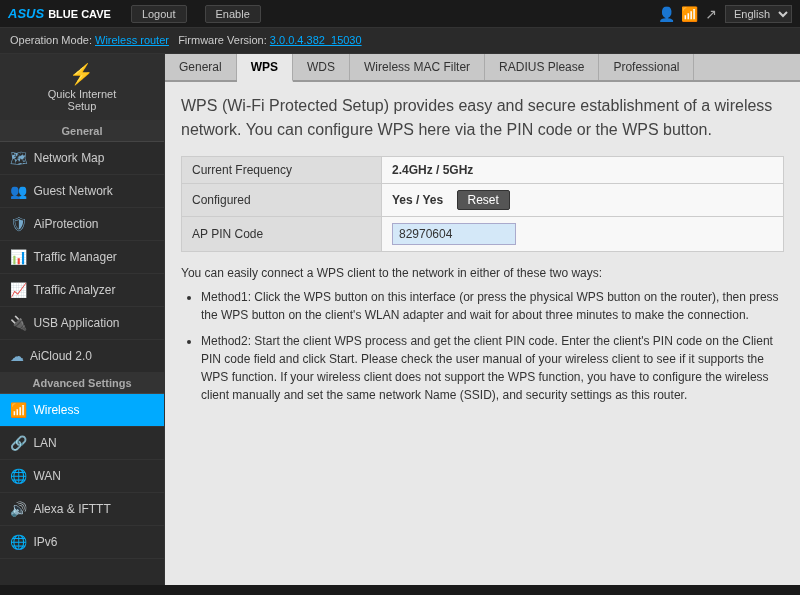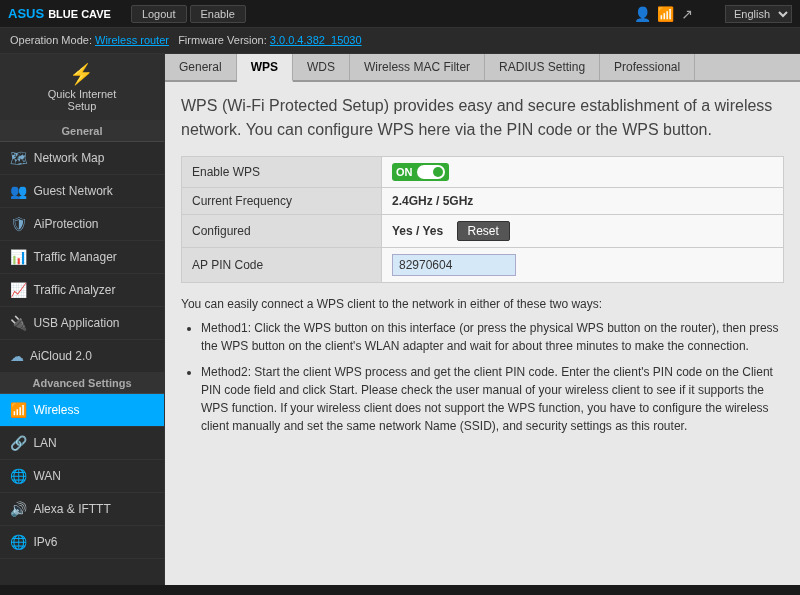--- a/index.html
+++ b/index.html
@@ -1,28 +1,28 @@
 <!DOCTYPE html>
 <html><head>
   <meta charset="utf-8">
   <style>
     * { box-sizing: border-box; margin: 0; padding: 0; }
     body { font-family: Arial, sans-serif; font-size: 12px; background: #1a1a1a; color: #ccc; width: 800px; height: 595px; overflow: hidden; }
 
     
     #topbar { background: #1a1a1a; display: flex; align-items: center; height: 28px; padding: 0 8px; border-bottom: 1px solid #333; }
     #logo { display: flex; align-items: center; gap: 4px; }
-    #logo-asus { color: #00aaff; font-weight: bold; font-size: 13px; }
+    #logo-asus { color: #00aaff; font-weight: bold; font-size: 13px; font-style: italic; }
     #logo-router { color: #fff; font-weight: bold; font-size: 11px; }
-    #topbar-nav { display: flex; gap: 3px; margin-left: 20px; }
+    #topbar-nav { display: flex; gap: 18px; margin-left: 20px; }
     .topbar-btn { background: #2a2a2a; border: 1px solid #444; color: #ccc; padding: 2px 10px; font-size: 11px; cursor: pointer; border-radius: 2px; }
     #topbar-right { margin-left: auto; display: flex; align-items: center; gap: 8px; }
     #topbar-icons { display: flex; gap: 6px; }
     .top-icon { color: #aaa; font-size: 14px; cursor: pointer; }
-    #lang-select { background: #2a2a2a; border: 1px solid #444; color: #ccc; font-size: 11px; padding: 1px 4px; margin-left: 24px; }
+    #lang-select { background: #2a2a2a; border: 1px solid #444; color: #ccc; font-size: 11px; padding: 1px 4px; }
 
     
     #infobar { background: #2a2a2a; padding: 4px 10px; border-bottom: 1px solid #333; font-size: 11px; color: #ccc; line-height: 1.5; }
     #infobar a { color: #00aaff; text-decoration: underline; }
     #infobar-ssid a { color: #00aaff; text-decoration: none; }
 
     
     #main { display: flex; height: calc(595px - 28px - 36px); }
 
     
@@ -172,38 +172,29 @@
     </div>
   </div>
 
   <div id="content">
 
     <div id="tabs">
       <div class="tab">General</div>
       <div class="tab active">WPS</div>
       <div class="tab">WDS</div>
       <div class="tab">Wireless MAC Filter</div>
-      <div class="tab">RADIUS Setting</div>
+      <div class="tab">RADIUS Please</div>
       <div class="tab">Professional</div>
     </div>
 
     <div id="page">
       <div id="page-desc">WPS (Wi-Fi Protected Setup) provides easy and secure establishment of a wireless network. You can configure WPS here via the PIN code or the WPS button.</div>
 
       <table class="form-table">
         <tbody>
-            <tr>
-          <td>Enable WPS</td>
-          <td>
-            <div class="toggle-on">
-              <span>ON</span>
-              <div class="toggle-switch"></div>
-            </div>
-          </td>
-        </tr>
         <tr>
           <td>Current Frequency</td>
           <td>
             <span class="freq-text">2.4GHz / 5GHz</span>
           </td>
         </tr>
         <tr>
           <td>Configured</td>
           <td>
             <span class="configured-text">Yes / Yes</span>

